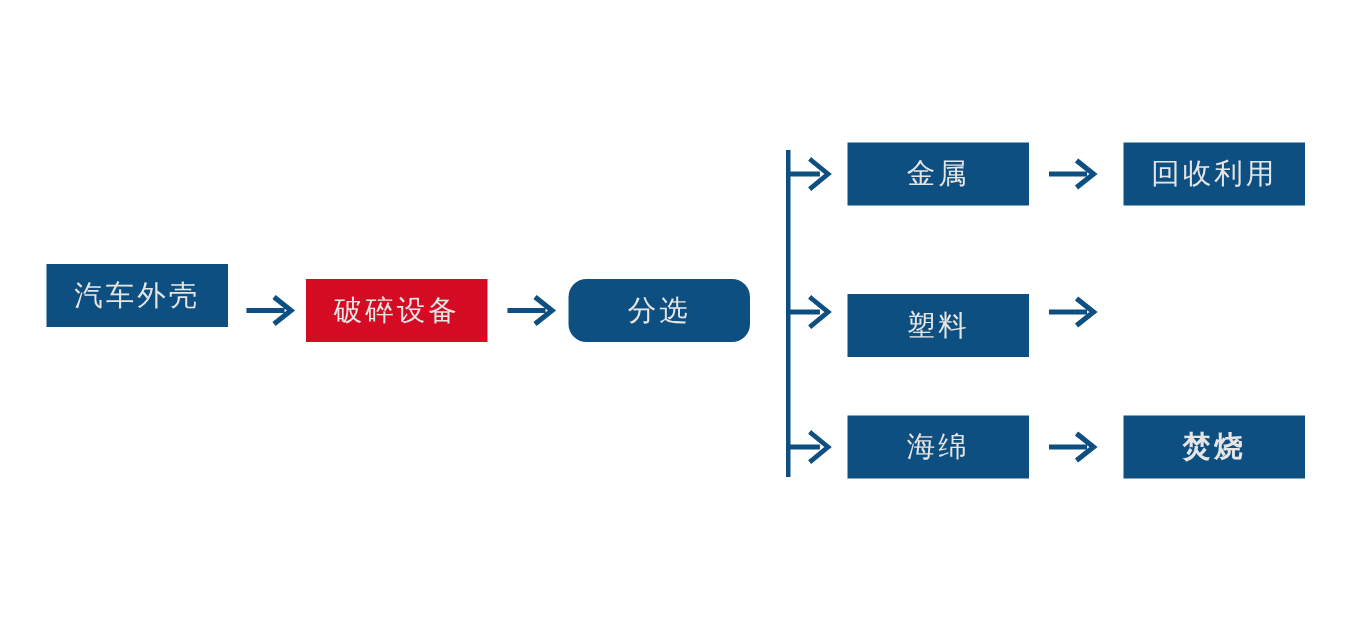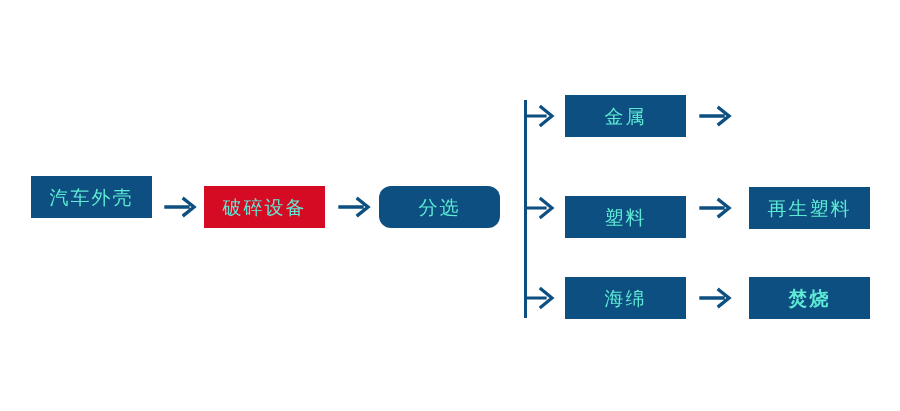--- a/index.html
+++ b/index.html
@@ -15,21 +15,21 @@
     font-family: "Liberation Sans", "DejaVu Sans", sans-serif;
     overflow: hidden;
   }
   .node {
     position: absolute;
     height: 42px;
     width: 121px;
     display: flex;
     align-items: center;
     justify-content: center;
-    color: #5eead4;
+    color: #e5e5e5;
     font-size: 19px;
     letter-spacing: 2px;
     line-height: 1;
     white-space: nowrap;
     box-sizing: border-box;
   }
   .node.blue  { background: #0d4f80; }
   .node.red   { background: #d50b24; }
 
   .arrow {
@@ -93,40 +93,40 @@
   <div class="node blue" style="left:565px; top:95px;">
     <span>金属</span>
   </div>
 
   <div class="arrow" style="left:699px; top:103px;">
     <svg viewBox="0 0 36 26" aria-hidden="true">
       <path d="M2 13 H24 M20 5 L30 13 L20 21" fill="none" stroke="#0d4f80" stroke-width="3.4" stroke-linecap="square" stroke-linejoin="miter"></path>
     </svg>
   </div>
 
+  <div class="node blue" style="left:749px; top:95px;">
+    <span>回收利用</span>
+  </div>
 
   <div class="branch-arrow" style="left:524px; top:195px;">
     <svg viewBox="0 0 33 26" aria-hidden="true">
       <path d="M1 13 H21 M17 4 L28 13 L17 22" fill="none" stroke="#0d4f80" stroke-width="3.2" stroke-linecap="square" stroke-linejoin="miter"></path>
     </svg>
   </div>
 
   <div class="node blue" style="left:565px; top:196px;">
     <span>塑料</span>
   </div>
 
   <div class="arrow" style="left:699px; top:195px;">
     <svg viewBox="0 0 36 26" aria-hidden="true">
       <path d="M2 13 H24 M20 5 L30 13 L20 21" fill="none" stroke="#0d4f80" stroke-width="3.4" stroke-linecap="square" stroke-linejoin="miter"></path>
     </svg>
   </div>
 
-  <div class="node blue" style="left:749px; top:187px;">
-    <span>再生塑料</span>
-  </div>
 
   <div class="branch-arrow" style="left:524px; top:285px;">
     <svg viewBox="0 0 33 26" aria-hidden="true">
       <path d="M1 13 H21 M17 4 L28 13 L17 22" fill="none" stroke="#0d4f80" stroke-width="3.2" stroke-linecap="square" stroke-linejoin="miter"></path>
     </svg>
   </div>
 
   <div class="node blue" style="left:565px; top:277px;">
     <span>海绵</span>
   </div>

